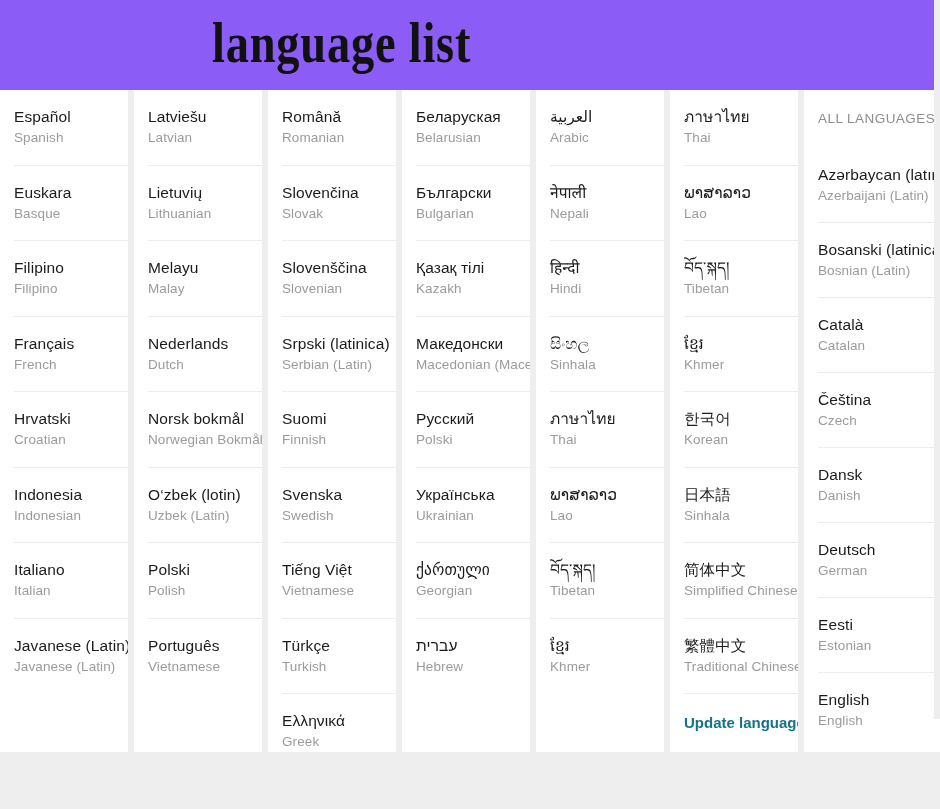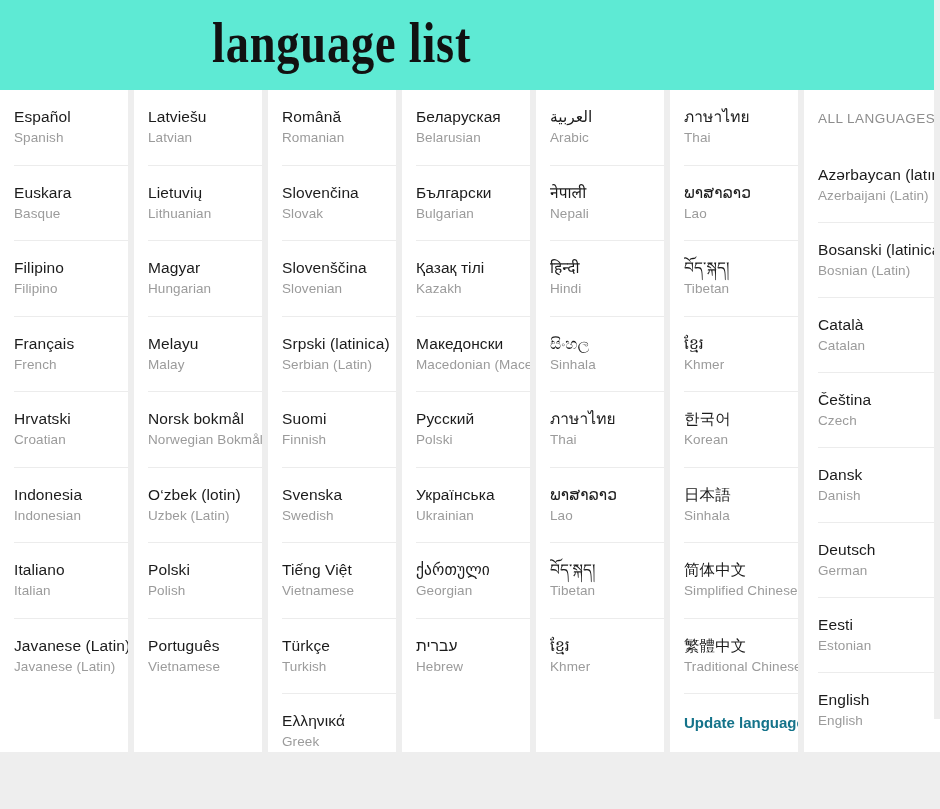--- a/index.html
+++ b/index.html
@@ -19,21 +19,21 @@
     position: relative;
     width: 940px;
     height: 809px;
     background: #eeeeee;
   }
 
   
   #header {
     height: 90px;
     width: 940px;
-    background: #5eead4;
+    background: #8b5cf6;
     display: flex;
     align-items: center;
     justify-content: flex-start;
     box-sizing: border-box;
     padding-left: 212px;
   }
   #page-title {
     font-family: "Liberation Serif", "DejaVu Serif", serif;
     font-size: 58px;
     line-height: 58px;
@@ -212,26 +212,26 @@
         <div class="col-inner">
           <div class="row">
             <div class="native">Latviešu</div>
             <div class="english">Latvian</div>
           </div>
           <div class="row">
             <div class="native">Lietuvių</div>
             <div class="english">Lithuanian</div>
           </div>
           <div class="row">
-            <div class="native">Magyar</div>
-            <div class="english">Hungarian</div>
-          </div>
-          <div class="row">
             <div class="native">Melayu</div>
             <div class="english">Malay</div>
+          </div>
+          <div class="row">
+            <div class="native">Nederlands</div>
+            <div class="english">Dutch</div>
           </div>
           <div class="row">
             <div class="native">Norsk bokmål</div>
             <div class="english">Norwegian Bokmål</div>
           </div>
           <div class="row">
             <div class="native">O‘zbek (lotin)</div>
             <div class="english">Uzbek (Latin)</div>
           </div>
           <div class="row">

